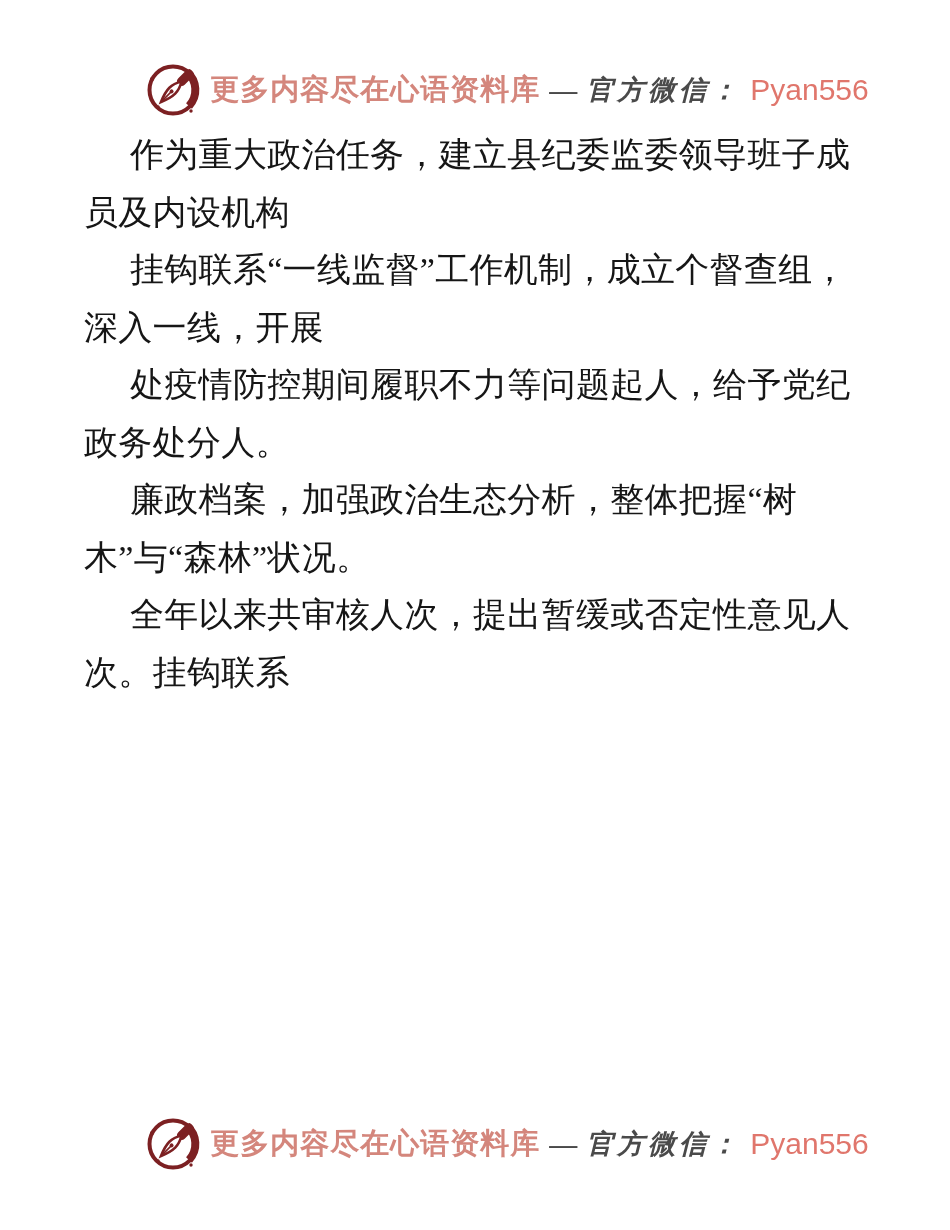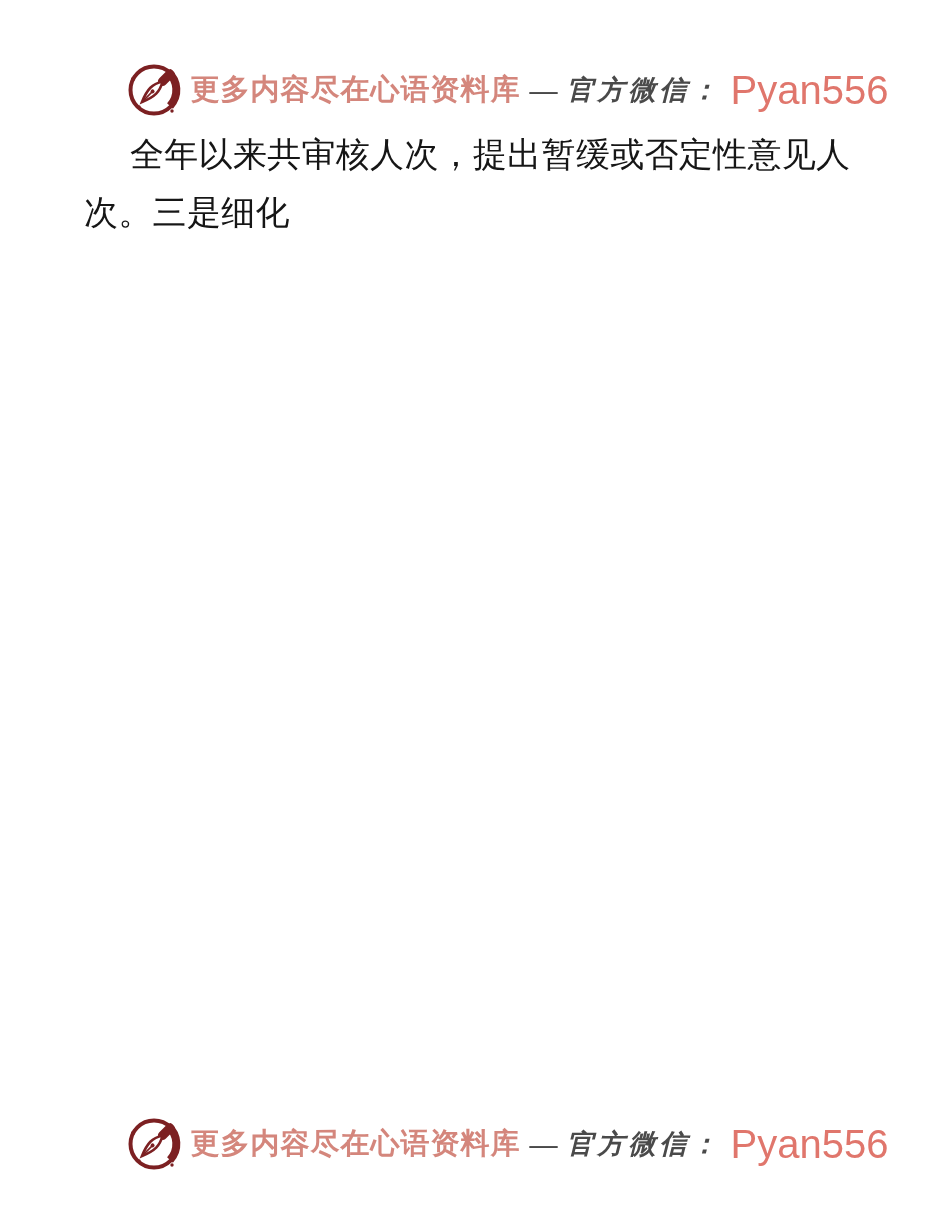--- a/index.html
+++ b/index.html
@@ -26,21 +26,21 @@
     letter-spacing: 1px;
     font-family: "Liberation Serif", "DejaVu Serif", serif;
   }
   .wm-sep { color: #4a4a4a; font-size: 28px; font-weight: 600; }
   .wm-label {
     color: #4a4a4a; font-size: 27px; font-style: italic;
     letter-spacing: 4px; font-weight: 600;
     font-family: Liberation Serif, serif;
   }
   .wm-id {
-    color: #e0766c; font-size: 40px;
+    color: #e0766c; font-size: 30px;
     font-family: "Liberation Sans", "DejaVu Sans", sans-serif;
   }
 
   
   .doc-body {
     position: absolute;
     top: 126px; left: 84px; width: 768px;
     color: #161616;
     font-size: 34px;
     line-height: 57.5px;
@@ -71,21 +71,25 @@
         <circle cx="46" cy="49" r="1.7" fill="#7c2022"></circle>
       </svg>
     </span>
     <span class="brand">更多内容尽在心语资料库</span>
     <span class="wm-sep">—</span>
     <span class="wm-label">官方微信：</span>
     <span class="wm-id">Pyan556</span>
   </div>
 
   <main class="doc-body">
-    <p>全年以来共审核人次，提出暂缓或否定性意见人次。三是细化</p>
+    <p>作为重大政治任务，建立县纪委监委领导班子成员及内设机构</p>
+    <p>挂钩联系“一线监督”工作机制，成立个督查组，深入一线，开展</p>
+    <p>处疫情防控期间履职不力等问题起人，给予党纪政务处分人。</p>
+    <p>廉政档案，加强政治生态分析，整体把握“树木”与“森林”状况。</p>
+    <p>全年以来共审核人次，提出暂缓或否定性意见人次。挂钩联系</p>
   </main>
 
   <div class="watermark watermark-bottom">
     <span class="logo">
       <svg viewBox="0 0 56 56" width="56" height="56" aria-hidden="true">
         <circle cx="28" cy="28" r="23.5" fill="none" stroke="#7c2022" stroke-width="4"></circle>
         <path d="M42 10 A23.5 23.5 0 0 1 44 44" fill="none" stroke="#7c2022" stroke-width="8"></path>
         <g transform="rotate(45 28 28)">
           <rect x="23.5" y="1" width="9" height="19" rx="4" fill="#7c2022"></rect>
           <path d="M28 16 C22.5 25 22.5 32 28 45 C33.5 32 33.5 25 28 16 Z" fill="#ffffff" stroke="#7c2022" stroke-width="2.6"></path>

